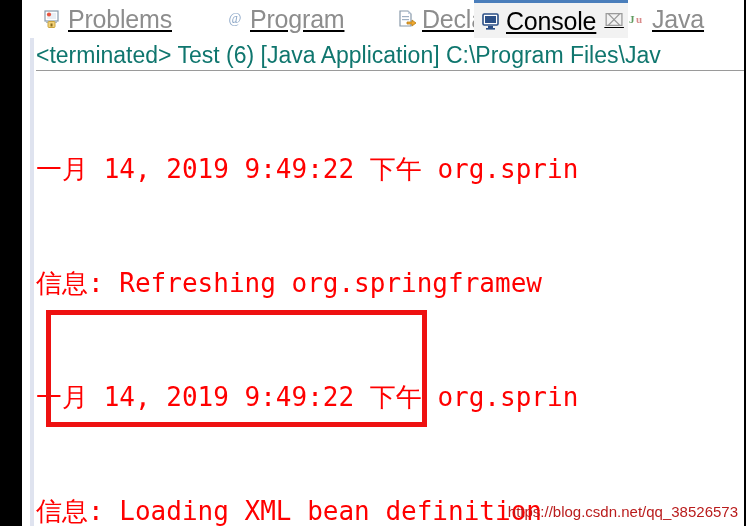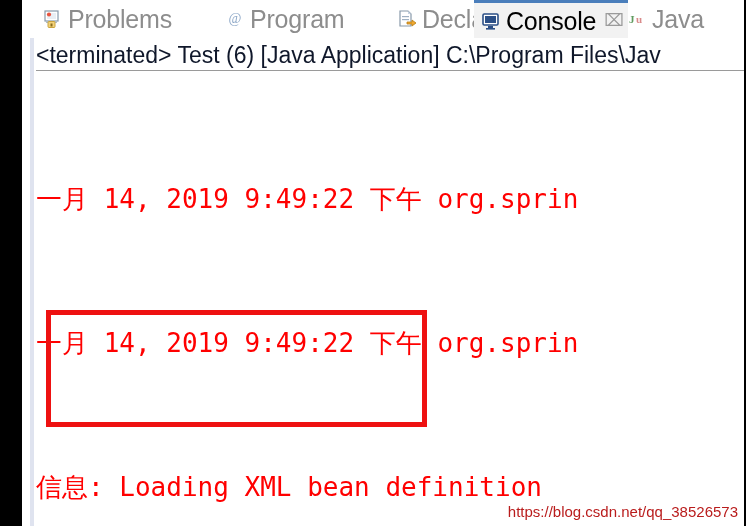--- a/index.html
+++ b/index.html
@@ -45,20 +45,21 @@
   }
   .tab {
     position: absolute;
     top: 0;
     height: 38px;
     display: flex;
     align-items: center;
     padding: 0 7px;
     box-sizing: border-box;
     white-space: nowrap;
+    text-decoration: underline;
   }
   .tab .tab-label {
     font-family: "Liberation Sans", sans-serif;
     font-size: 25px;
     line-height: 26px;
     color: #8d8d8d;
     letter-spacing: -0.2px;
   }
   .tab.active {
     background: #f2f2f2;
@@ -97,21 +98,21 @@
   
   #launch-line {
     position: absolute;
     left: 14px;
     top: 40px;
     width: 710px;
     height: 30px;
     font-family: "Liberation Sans", sans-serif;
     font-size: 23px;
     line-height: 30px;
-    color: #0f172a;
+    color: #0f766e;
     white-space: nowrap;
     overflow: hidden;
   }
   #launch-sep {
     position: absolute;
     left: 14px;
     top: 70px;
     width: 710px;
     height: 1px;
     background: #9a9a9a;
@@ -128,21 +129,21 @@
     font-family: "DejaVu Sans Mono", "Liberation Mono", monospace;
     font-size: 26px;
     line-height: 38px;
     white-space: pre;
   }
   .out-line {
     height: 38px;
     white-space: pre;
     overflow: hidden;
   }
-  .out-line.err { color: #ff0000; margin-top: 30px; }
+  .out-line.err { color: #ff0000; }
 
   
   #annotation-box {
     position: absolute;
     left: 10px;
     top: 236px;
     width: 381px;
     height: 117px;
     border: 5px solid #ee1111;
     box-sizing: border-box;
@@ -230,20 +231,21 @@
         <span class="tab-label">Java</span>
       </div>
 
     </div>
 
     <div id="launch-line">&lt;terminated&gt; Test (6) [Java Application] C:\Program Files\Jav</div>
     <div id="launch-sep"></div>
 
     <div id="console-output">
       <div class="out-line err">一月 14, 2019 9:49:22 下午 org.sprin</div>
+      <div class="out-line err">信息: Refreshing org.springframew</div>
       <div class="out-line err">一月 14, 2019 9:49:22 下午 org.sprin</div>
       <div class="out-line err">信息: Loading XML bean definition</div>
       
       
       
       
       
 
       
       <div id="annotation-box"></div>

